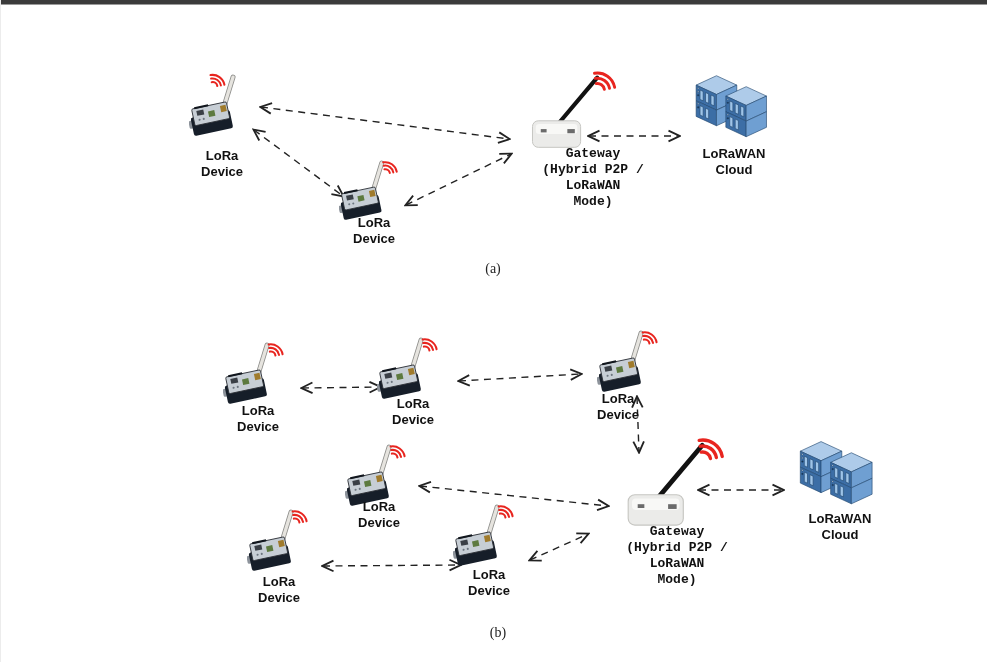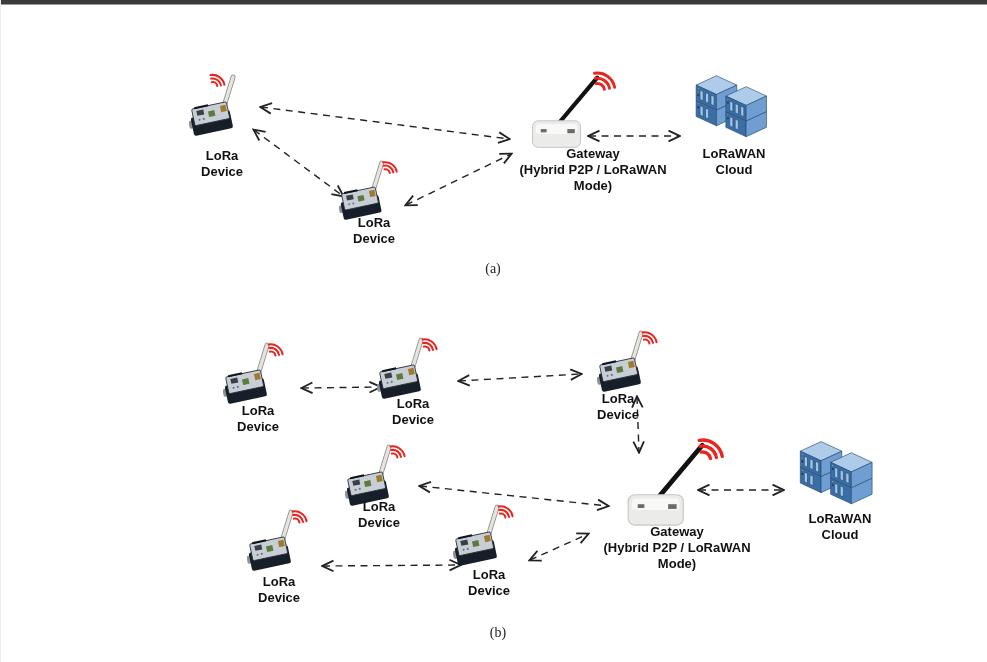--- a/index.html
+++ b/index.html
@@ -21,21 +21,21 @@
     position:absolute;
     width:90px;
     text-align:center;
     font-weight:bold;
     font-size:13px;
     line-height:1.22;
     color:#111111;
     white-space:pre-line;
     letter-spacing:0px;
   }
-  .gw-label{width:160px;}
+  .gw-label{width:160px;font-family:Liberation Mono, monospace;}
   .caption{
     position:absolute;width:60px;text-align:center;
     font-family:"Liberation Serif", serif;
     font-size:14px;color:#222222;font-weight:normal;
   }
   #links-overlay{position:absolute;left:0;top:0;pointer-events:none;}
   #links-overlay line{stroke:#222222;stroke-width:1.4;stroke-dasharray:7 5.5;}
   #icon-defs{position:absolute;width:0;height:0;overflow:hidden;}
 </style>
 </head>

